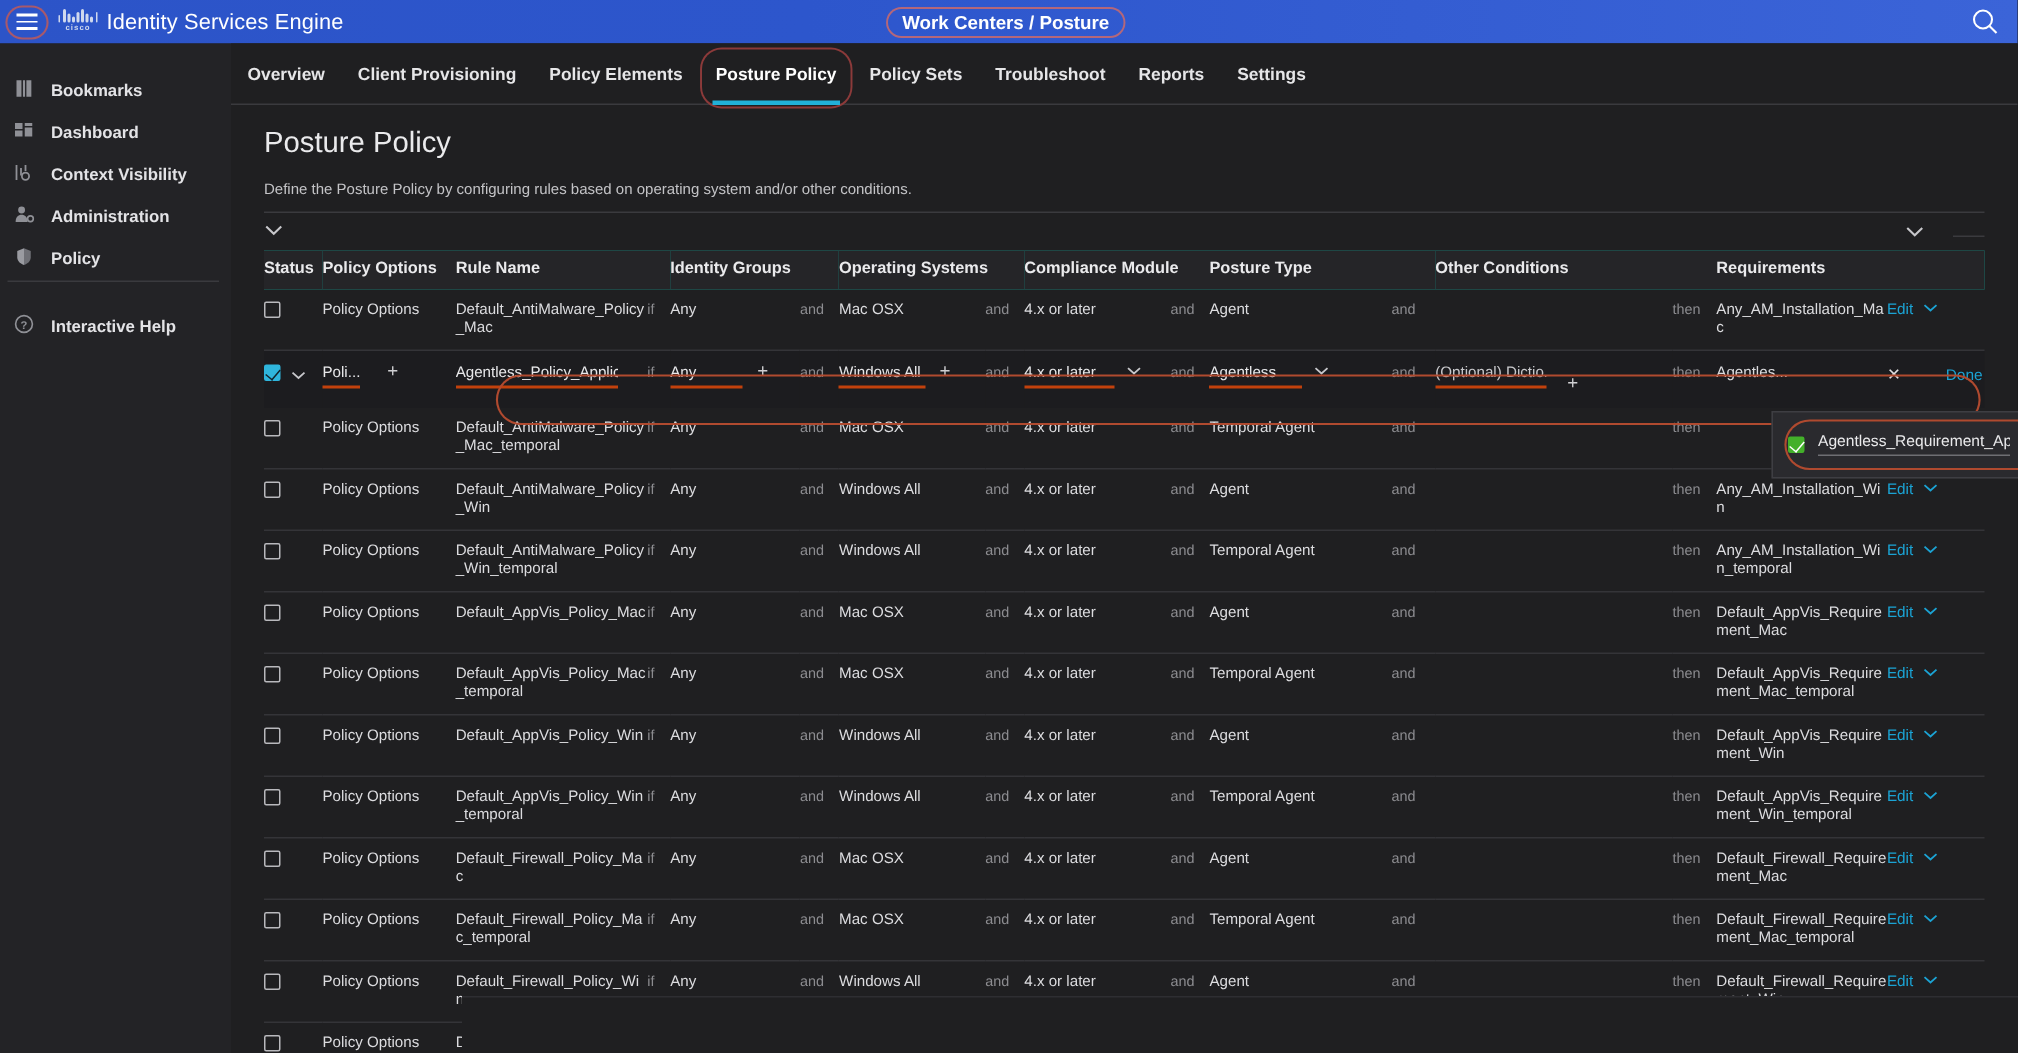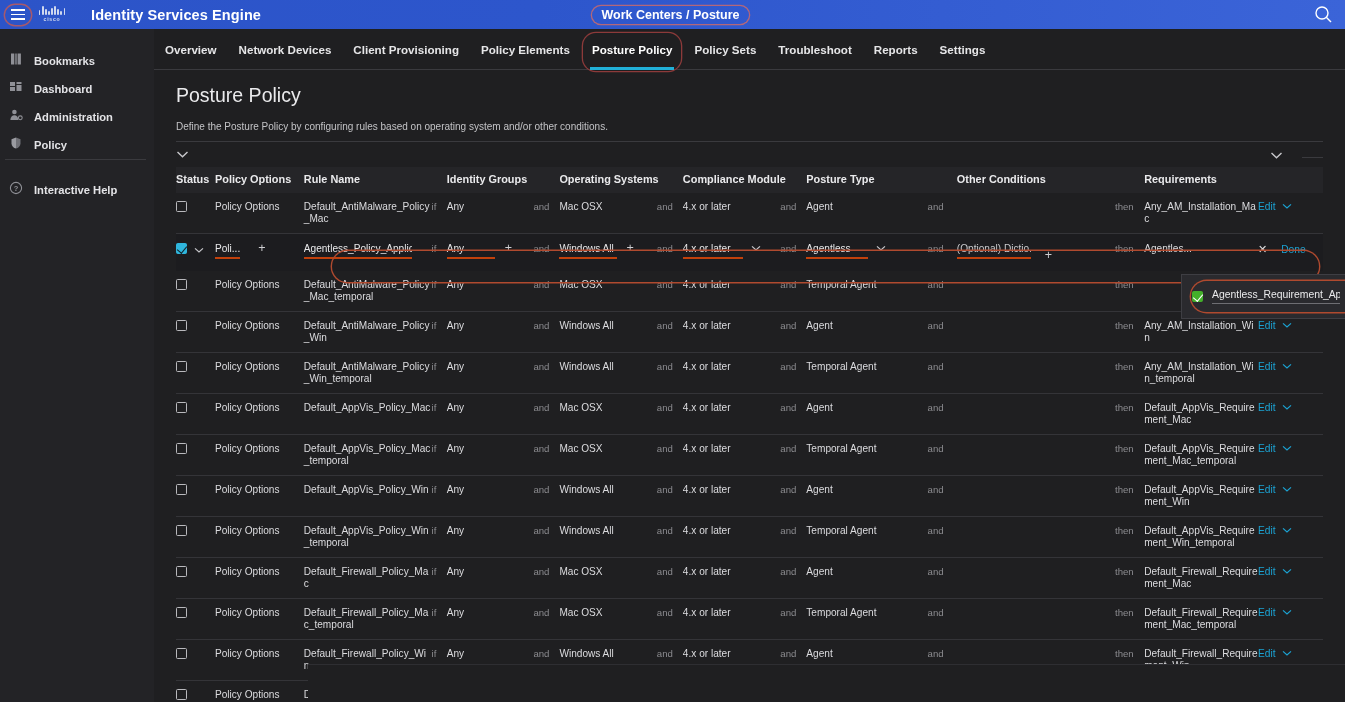--- a/index.html
+++ b/index.html
@@ -24,21 +24,21 @@
   }
   .hamburger i { display:block; width: 14px; height: 1.6px; background:#fff; }
   .cisco-logo { width: 30px; height: 18px; margin-left: 6px; position: relative; }
   .cisco-logo .bars { display:flex; align-items:flex-end; gap:1.5px; height:9px; justify-content:center;}
   .cisco-logo .bars span { display:block; width:1.6px; background:#cfd8ee; border-radius:1px;}
   .cisco-logo .word {
     font-size:5.2px; letter-spacing:.7px; color:#cfd8ee; text-align:center;
     font-family:"Liberation Sans",sans-serif; margin-top:1px; font-weight:bold;
   }
   .app-title {
-    color:#fff; font-size:14.5px; font-weight:bold; margin-left:24px;
+    color:#fff; font-size:14.5px; font-weight:normal; margin-left:4px;
     letter-spacing:.1px;
   }
   .breadcrumb-wrap {
     position:absolute; left:0; right:4px; text-align:center; pointer-events:none;
   }
   .breadcrumb {
     display:inline-block; color:#fff; font-size:12.5px; font-weight:bold;
     padding:2px 9px; border-radius:11px; box-shadow: 0 0 0 1.3px #b4677a;
   }
   .search-icon-top {
@@ -219,20 +219,31 @@
       <svg width="14" height="14" viewBox="0 0 14 14">
         <rect x="1" y="2" width="5" height="4" fill="#8f9096"></rect>
         <rect x="7.5" y="2" width="5" height="2" fill="#8f9096"></rect>
         <rect x="7.5" y="5" width="5" height="6" fill="#8f9096"></rect>
         <rect x="1" y="7" width="5" height="4" fill="#8f9096"></rect>
       </svg>
     </span>
     <span>Dashboard</span>
   </div>
 
+  <div class="side-item">
+    <span class="side-ico">
+      <svg width="14" height="14" viewBox="0 0 14 14">
+        <line x1="2" y1="2" x2="2" y2="12" stroke="#8f9096" stroke-width="1.2"></line>
+        <line x1="5" y1="4" x2="5" y2="9" stroke="#8f9096" stroke-width="1.2"></line>
+        <line x1="8" y1="2" x2="8" y2="6" stroke="#8f9096" stroke-width="1.2"></line>
+        <circle cx="8" cy="9.5" r="2.4" fill="none" stroke="#8f9096" stroke-width="1.2"></circle>
+      </svg>
+    </span>
+    <span>Context Visibility</span>
+  </div>
 
 
   <div class="side-item">
     <span class="side-ico">
       <svg width="14" height="14" viewBox="0 0 14 14">
         <circle cx="5.4" cy="4" r="2.3" fill="#8f9096"></circle>
         <path d="M1.4 12 C1.4 8.8 3.2 7.2 5.4 7.2 C7.6 7.2 9.4 8.8 9.4 12 Z" fill="#8f9096"></path>
         <circle cx="11.3" cy="9.8" r="1.9" fill="none" stroke="#8f9096" stroke-width="1.1"></circle>
       </svg>
     </span>
@@ -261,23 +272,20 @@
     </span>
     <span>Interactive Help</span>
   </div>
 </div>
 
 <div class="main">
 
   <div class="tabs">
     <div class="tab">
         <span>Overview</span>
-      </div>
-    <div class="tab">
-        <span>Network Devices</span>
       </div>
     <div class="tab">
         <span>Client Provisioning</span>
       </div>
     <div class="tab">
         <span>Policy Elements</span>
       </div>
     <div class="tab active">
       <span class="ring2"></span>
       <span>Posture Policy</span>
@@ -384,21 +392,21 @@
                   <path d="M1 1.4 L5 5 L9 1.4" fill="none" stroke="#c7c7cb" stroke-width="1.2"></path>
                 </svg></span></td>
             <td><span class="conj">and</span></td>
             <td><span class="field" style="width:62px">Agentless</span><span class="caretdn" style="margin-left:8px"><svg width="10" height="7" viewBox="0 0 10 7">
                   <path d="M1 1.4 L5 5 L9 1.4" fill="none" stroke="#c7c7cb" stroke-width="1.2"></path>
                 </svg></span></td>
             <td><span class="conj">and</span></td>
             <td><span class="field ph" style="width:74px;overflow:hidden;white-space:nowrap">(Optional) Dictio...</span><span class="plus" style="margin-left:14px">+</span></td>
             <td><span class="conj">then</span></td>
             <td><span class="req-wrap">Agentles...</span></td>
-            <td><span class="x-link">✕</span><span class="done-link" style="margin-left:14px">Done</span></td>
+            <td><span class="x-link">✕</span><span class="done-link" style="margin-left:30px">Done</span></td>
           </tr>
           <tr>
             <td><span class="cb"></span></td>
             <td>Policy Options</td>
             <td><span class="rule-wrap">Default_AntiMalware_Policy_Mac_temporal</span></td>
             <td><span class="conj">if</span></td>
             <td>Any</td>
             <td><span class="conj">and</span></td>
             <td>Mac OSX</td>
             <td><span class="conj">and</span></td>

